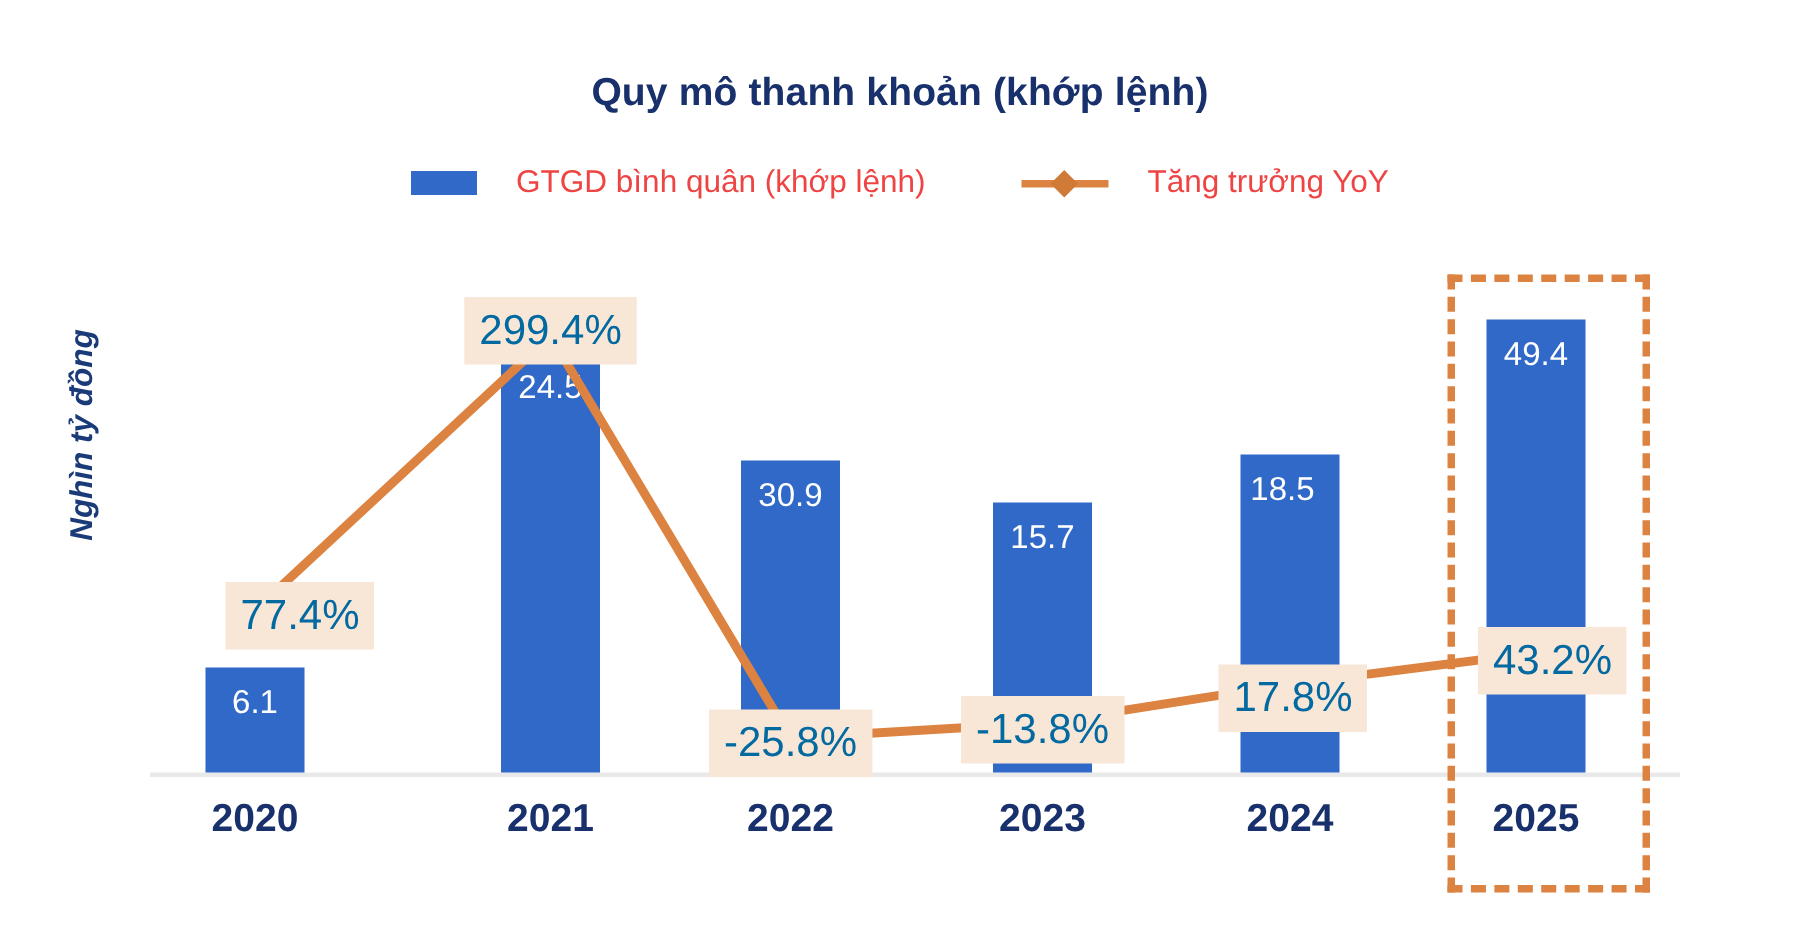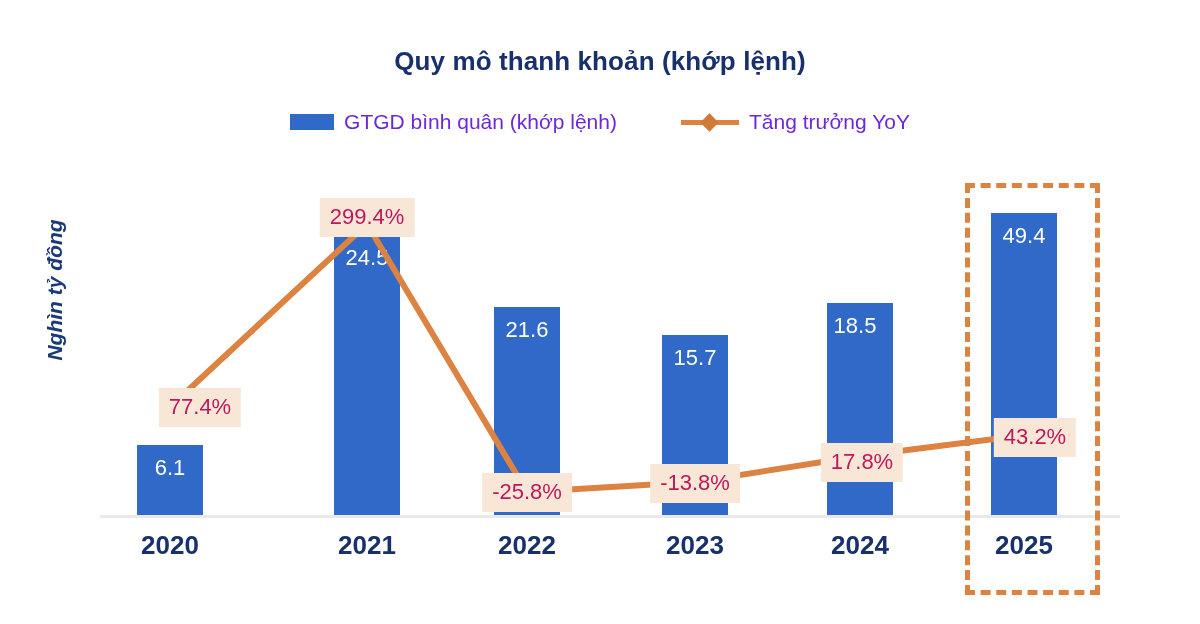--- a/index.html
+++ b/index.html
@@ -41,23 +41,23 @@
     left: 0;
     width: 1200px;
     display: flex;
     justify-content: center;
     align-items: center;
     gap: 64px;
   }
   .legend-item {
     display: flex;
     align-items: center;
-    gap: 10px;
+    gap: 26px;
     font-size: 21px;
-    color: #6d28d9;
+    color: #ef4444;
     white-space: nowrap;
   }
   .legend-swatch-bar {
     width: 44px;
     height: 16px;
     background: #3069c8;
     display: inline-block;
   }
   .legend-swatch-line {
     position: relative;
@@ -141,22 +141,22 @@
     left: 0;
     top: 0;
     width: 1200px;
     height: 624px;
     overflow: visible;
   }
 
   .pct-label {
     position: absolute;
     background: #f8e7d7;
-    color: #be185d;
-    font-size: 22px;
+    color: #0369a1;
+    font-size: 28px;
     padding: 6px 10px 7px 10px;
     white-space: nowrap;
     transform: translateX(-50%);
   }
 
   .highlight-box {
     position: absolute;
     left: 965px;
     top: 183px;
     width: 135px;
@@ -194,21 +194,21 @@
 
     <div class="bar" style="left: 137px; height: 69.7803px; top: 445.22px;"></div>
     <div class="bar" style="left: 334px; height: 280.265px; top: 234.735px;"></div>
     <div class="bar" style="left: 494px; height: 208.197px; top: 306.803px;"></div>
     <div class="bar" style="left: 662px; height: 179.598px; top: 335.402px;"></div>
     <div class="bar" style="left: 827px; height: 211.629px; top: 303.371px;"></div>
     <div class="bar" style="left: 991px; height: 302px; top: 213px;"></div>
 
     <div class="bar-value" style="left: 137px; top: 455.22px;">6.1</div>
     <div class="bar-value" style="left: 334px; top: 244.735px;">24.5</div>
-    <div class="bar-value" style="left: 494px; top: 316.803px;">21.6</div>
+    <div class="bar-value" style="left: 494px; top: 316.803px;">30.9</div>
     <div class="bar-value" style="left: 662px; top: 345.402px;">15.7</div>
     <div class="bar-value" style="left: 808px; top: 313.371px; padding-left: 14px;">18.5</div>
     <div class="bar-value" style="left: 991px; top: 223px;">49.4</div>
 
     <svg class="line-svg" viewBox="0 0 1200 624" preserveAspectRatio="none">
       <polyline id="yoy-polyline" fill="none" stroke="#dd8341" stroke-width="6" stroke-linejoin="round" stroke-linecap="round" points="170,406.9520295202952 367,224 527,492 695,482.11070110701104 860,456.06888068880687 1024,435.13653136531366"></polyline>
       <g id="yoy-markers">
           <rect x="164" y="400.9520295202952" width="12" height="12" fill="#dd8341" transform="rotate(45 170 406.9520295202952)"></rect>
           <rect x="361" y="218" width="12" height="12" fill="#dd8341" transform="rotate(45 367 224)"></rect>
           <rect x="521" y="486" width="12" height="12" fill="#dd8341" transform="rotate(45 527 492)"></rect>

